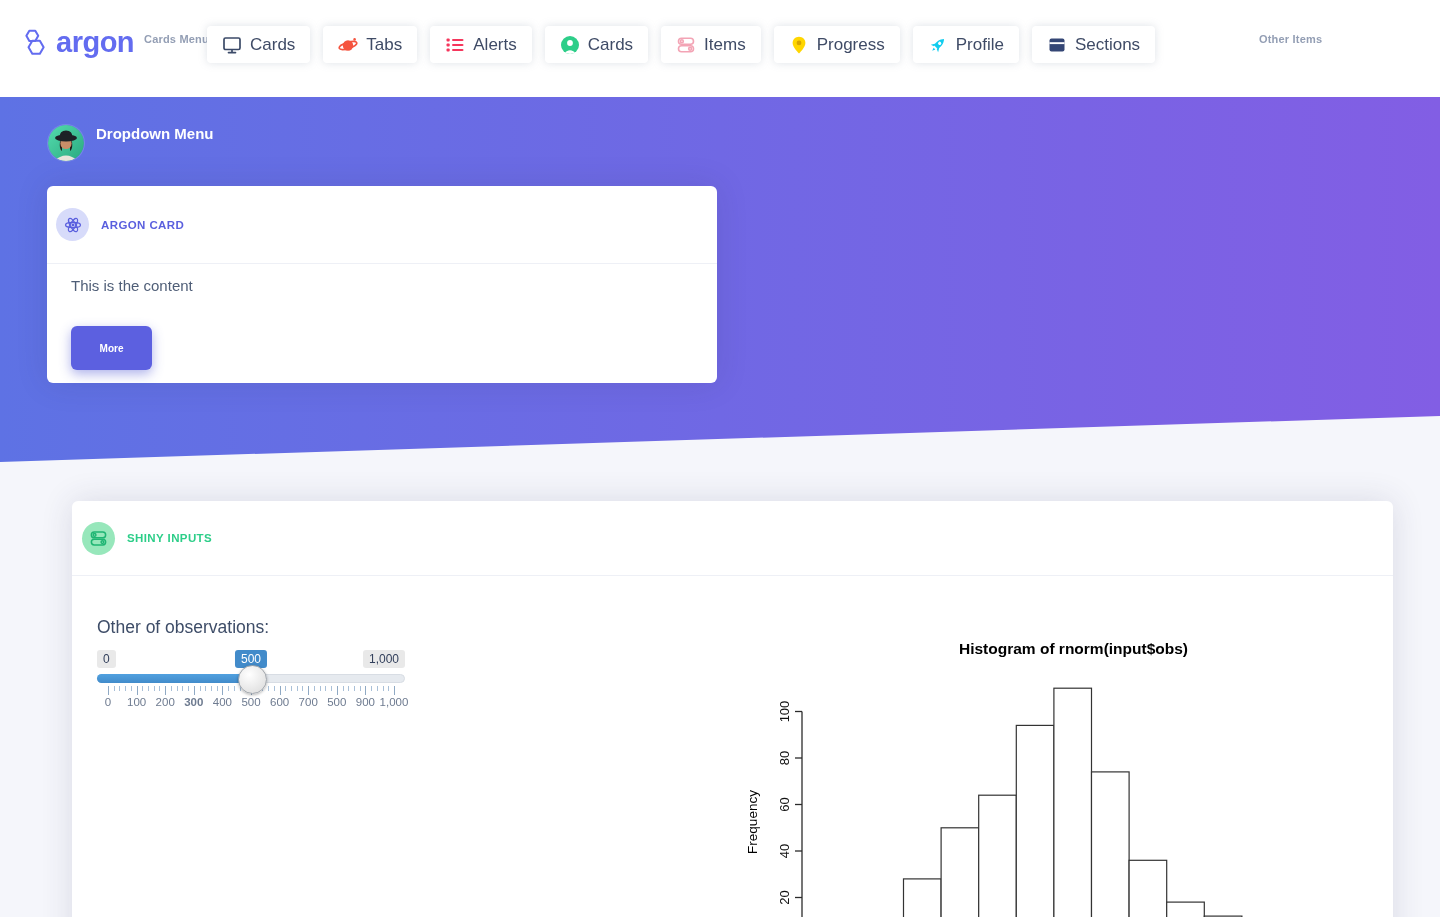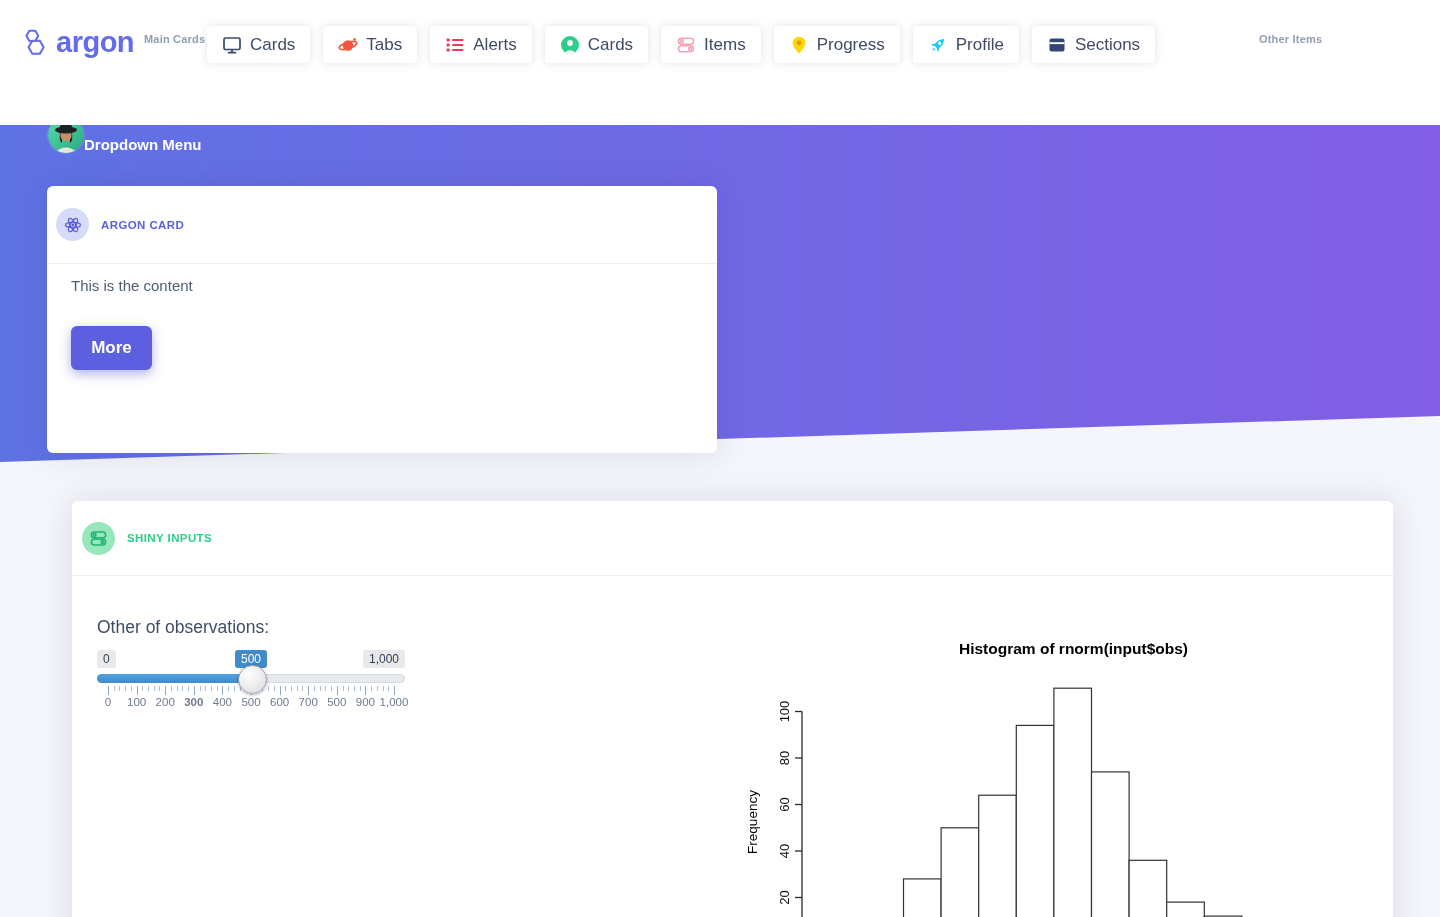--- a/index.html
+++ b/index.html
@@ -5,57 +5,57 @@
   html,body{margin:0;padding:0;}
   body{
     width:1440px;height:917px;overflow:hidden;position:relative;
     background:#f5f6fb;
     font-family:"Liberation Sans",sans-serif;
     -webkit-font-smoothing:antialiased;
   }
   .page{position:absolute;inset:0;width:1440px;height:917px;overflow:hidden;}
 
   
-  .navbar{position:absolute;top:0;left:0;width:1440px;height:125px;background:#ffffff;z-index:30;}
+  .navbar{position:absolute;top:0;left:0;width:1440px;height:97px;background:#ffffff;z-index:30;}
   .brand{position:absolute;left:22px;top:28px;display:flex;align-items:center;gap:8px;cursor:pointer;}
   .brand-word{font-size:29px;font-weight:800;color:#636cf0;letter-spacing:-0.5px;line-height:1;}
   .nav-section-label{position:absolute;top:33px;font-size:11px;font-weight:700;color:#939eb4;letter-spacing:.2px;}
   .nav-items{position:absolute;left:207px;top:26px;display:flex;gap:13px;}
   .nav-pill{
     display:flex;align-items:center;gap:8px;height:37px;padding:0 15px;
     background:#fff;border-radius:4px;box-shadow:0 0 9px rgba(136,152,170,.28);
     font-size:17px;color:#3f4b66;cursor:pointer;white-space:nowrap;
   }
   .nav-pill svg{flex:0 0 auto;}
 
   
   .hero{
     position:absolute;left:0;top:97px;width:1440px;height:365px;
     background:linear-gradient(90deg,#5e72e4 0%,#825ee4 100%);
     clip-path:polygon(0 0,100% 0,100% 319px,0 365px);
     z-index:5;
   }
-  .hero-user{position:absolute;left:48px;top:20px;display:flex;align-items:flex-end;cursor:pointer;}
+  .hero-user{position:absolute;left:48px;top:28px;display:flex;align-items:flex-start;gap:12px;cursor:pointer;}
   .avatar{width:36px;height:36px;border-radius:50%;overflow:hidden;box-shadow:0 0 0 1px rgba(255,255,255,.15);}
   .hero-user-label{color:#ffffff;font-size:15px;font-weight:700;}
 
   
   .card{position:absolute;background:#fff;border-radius:6px;box-shadow:0 0 32px rgba(50,50,93,.14);}
   .card-header{display:flex;align-items:center;height:77px;padding-left:9px;border-bottom:1px solid #eef0f6;}
   .icon-circle{width:33px;height:33px;border-radius:50%;display:flex;align-items:center;justify-content:center;}
   .card-title{margin-left:12px;font-size:11.5px;font-weight:700;letter-spacing:.4px;}
 
   
-  .argon-card{left:47px;top:186px;width:670px;height:267px;z-index:10;}
+  .argon-card{left:47px;top:186px;width:670px;height:197px;z-index:10;}
   .argon-card .icon-circle{background:#d7dbfa;}
   .argon-card .card-title{color:#5a5fde;}
   .argon-card-body{position:absolute;left:24px;top:91px;font-size:15px;color:#4f5e77;}
   .more-btn{
     position:absolute;left:24px;top:140px;width:81px;height:44px;border:none;
-    background:#5c60e0;color:#fff;font-size:17px;font-weight:700;border-radius:6px;
+    background:#5c60e0;color:#fff;font-size:10px;font-weight:700;border-radius:6px;
     font-family:"Liberation Sans",sans-serif;cursor:pointer;
     box-shadow:0 4px 12px rgba(76,84,210,.45);
   }
 
   
   .shiny-card{left:72px;top:501px;width:1321px;height:470px;z-index:10;}
   .shiny-card .card-header{height:74px;padding-left:10px;}
   .shiny-card .icon-circle{background:#97e7bb;}
   .shiny-card .card-title{color:#2dce89;}
 
@@ -93,21 +93,21 @@
 
   <header class="navbar">
     <div class="brand">
       <svg width="26" height="28" viewBox="0 0 24 26">
         <polygon points="6.75,1.54 12.25,1.54 15,6.3 12.25,11.06 6.75,11.06 4,6.3" fill="none" stroke="#636cf0" stroke-width="1.9" stroke-linejoin="round"></polygon>
         <polygon points="9.5,10.94 16.5,10.94 20,17 16.5,23.06 9.5,23.06 6,17" fill="none" stroke="#636cf0" stroke-width="1.9" stroke-linejoin="round"></polygon>
       </svg>
       <span class="brand-word">argon</span>
     </div>
 
-    <span class="nav-section-label" style="left:144px;">Main Cards</span>
+    <span class="nav-section-label" style="left:144px;">Cards Menu</span>
 
     <nav class="nav-items">
       <a class="nav-pill">
         <svg width="20" height="20" viewBox="0 0 20 20">
           <rect x="2" y="3" width="16" height="11.5" rx="1.5" fill="none" stroke="#3b4a68" stroke-width="1.7"></rect>
           <line x1="10" y1="14.5" x2="10" y2="17" stroke="#3b4a68" stroke-width="1.7"></line>
           <line x1="6.5" y1="17.6" x2="13.5" y2="17.6" stroke="#3b4a68" stroke-width="1.7" stroke-linecap="round"></line>
         </svg>
         <span>Cards</span>
       </a>

